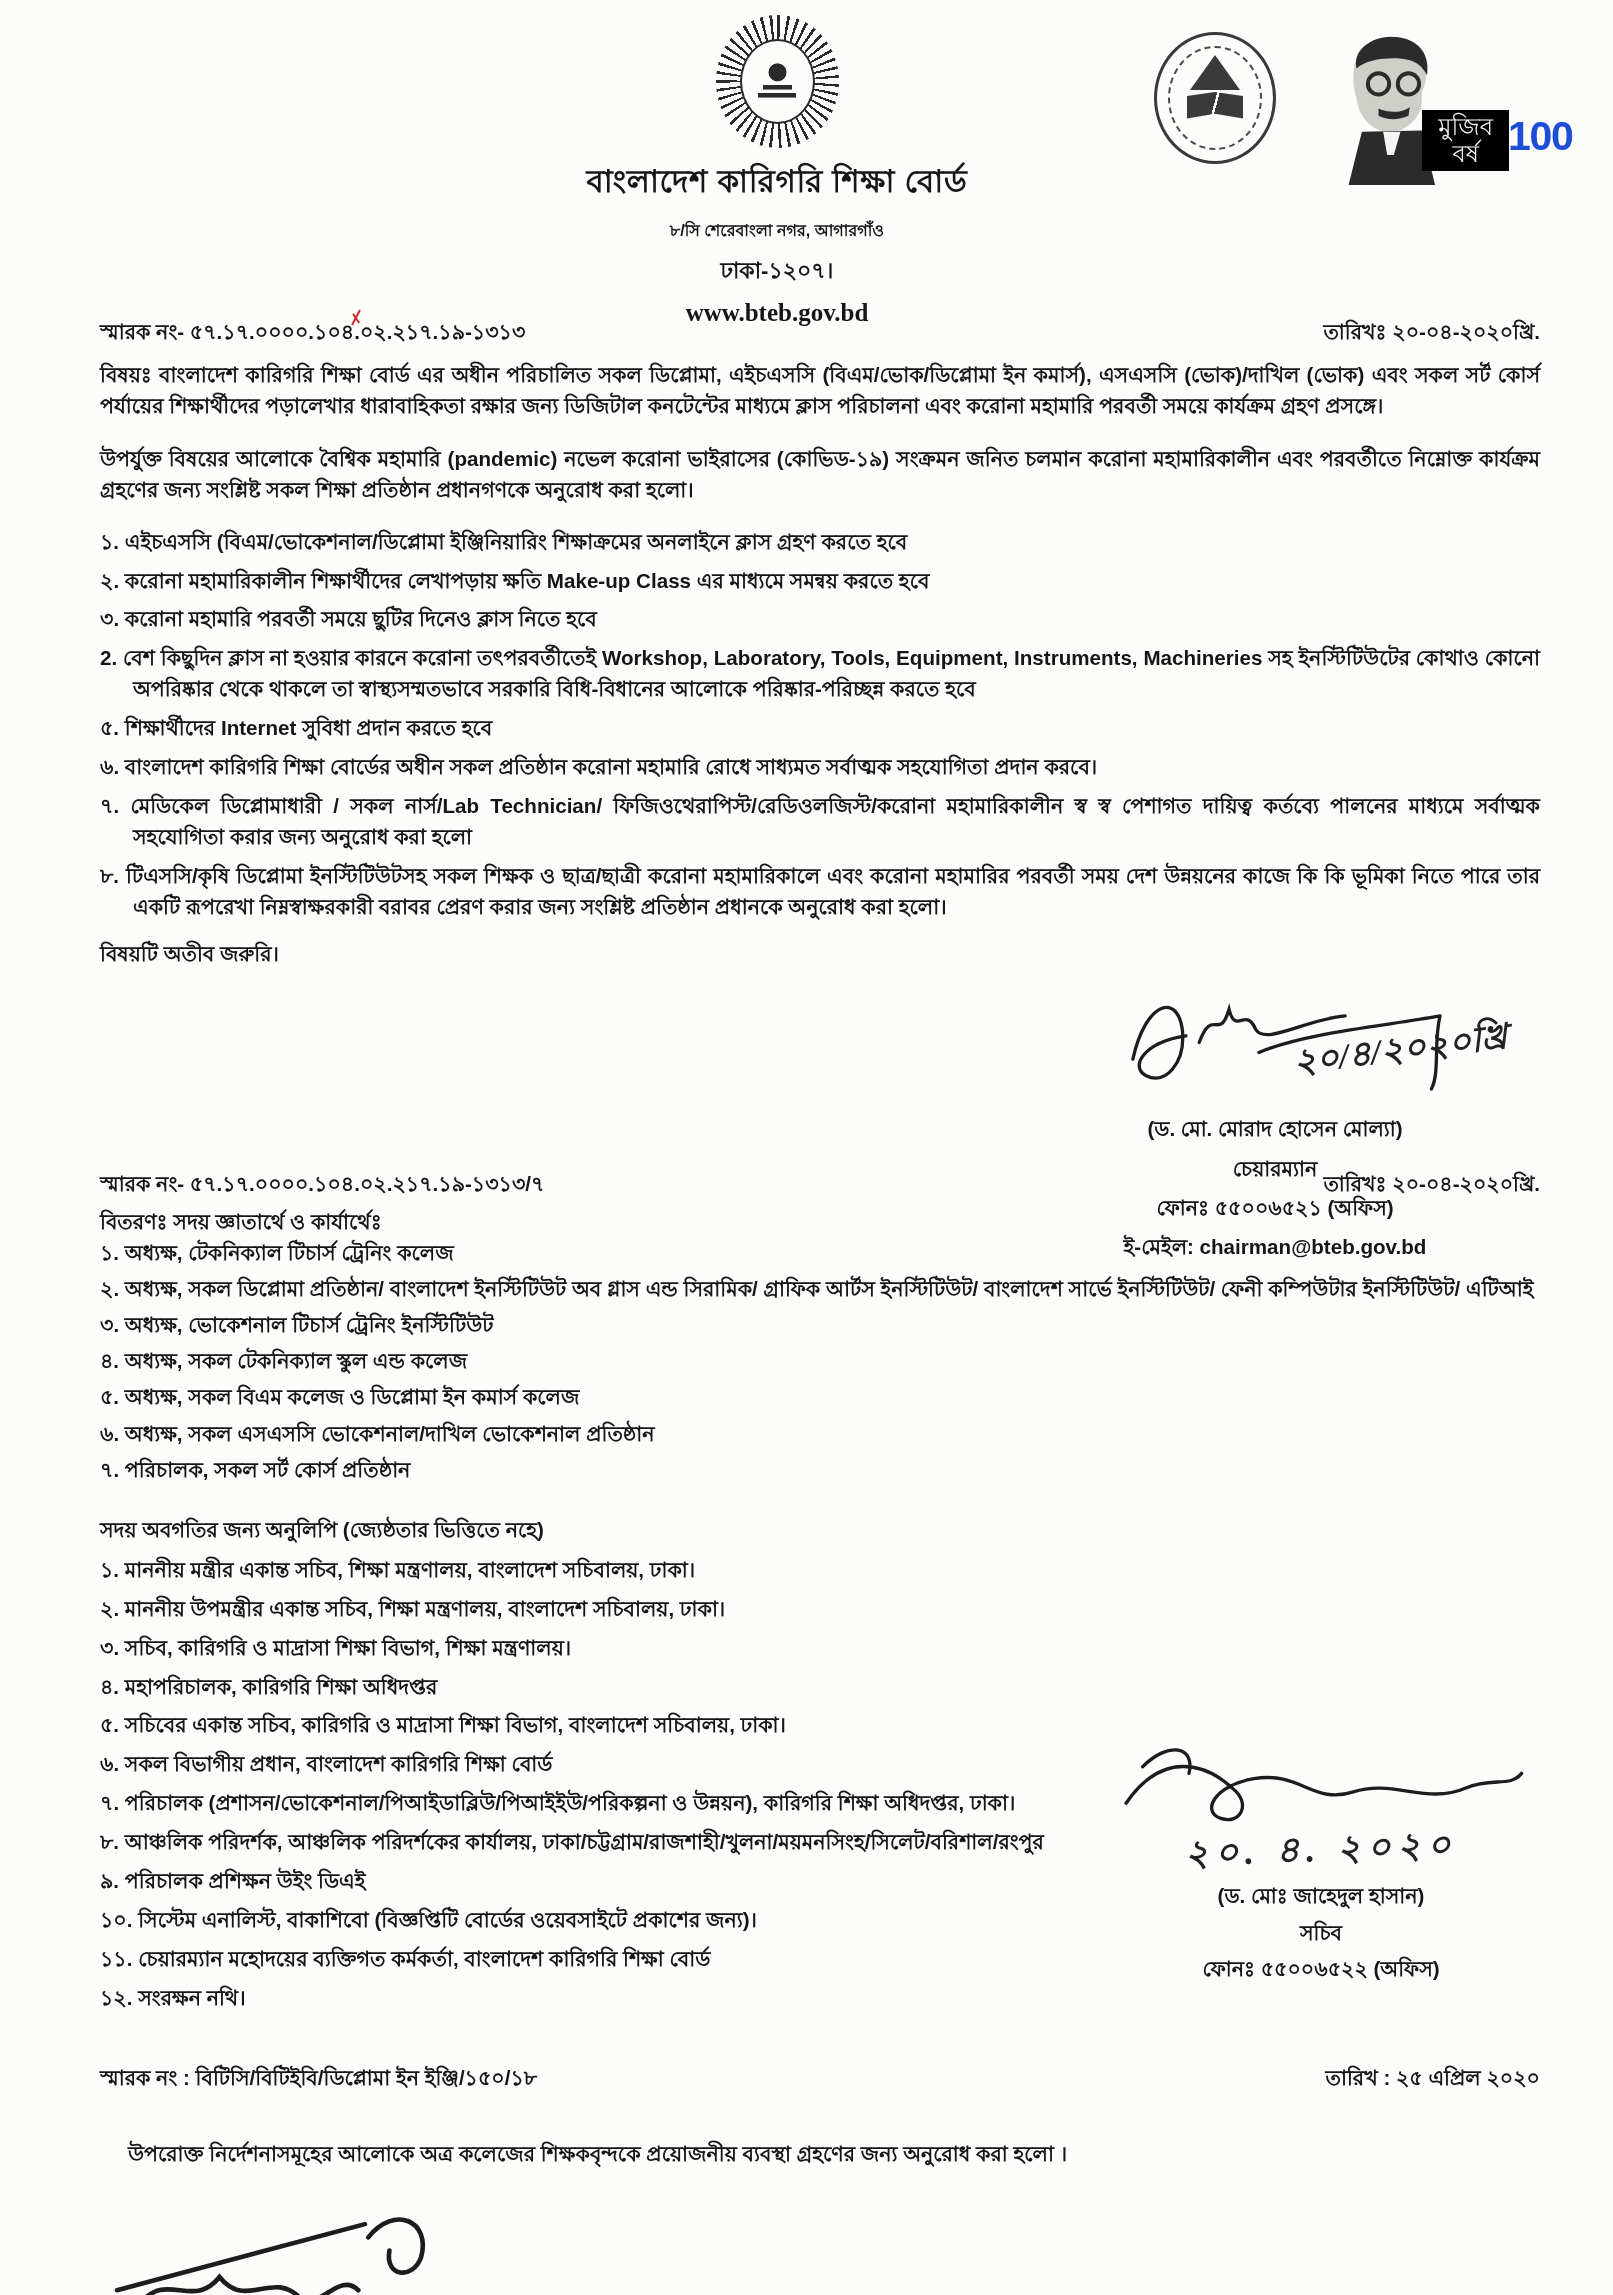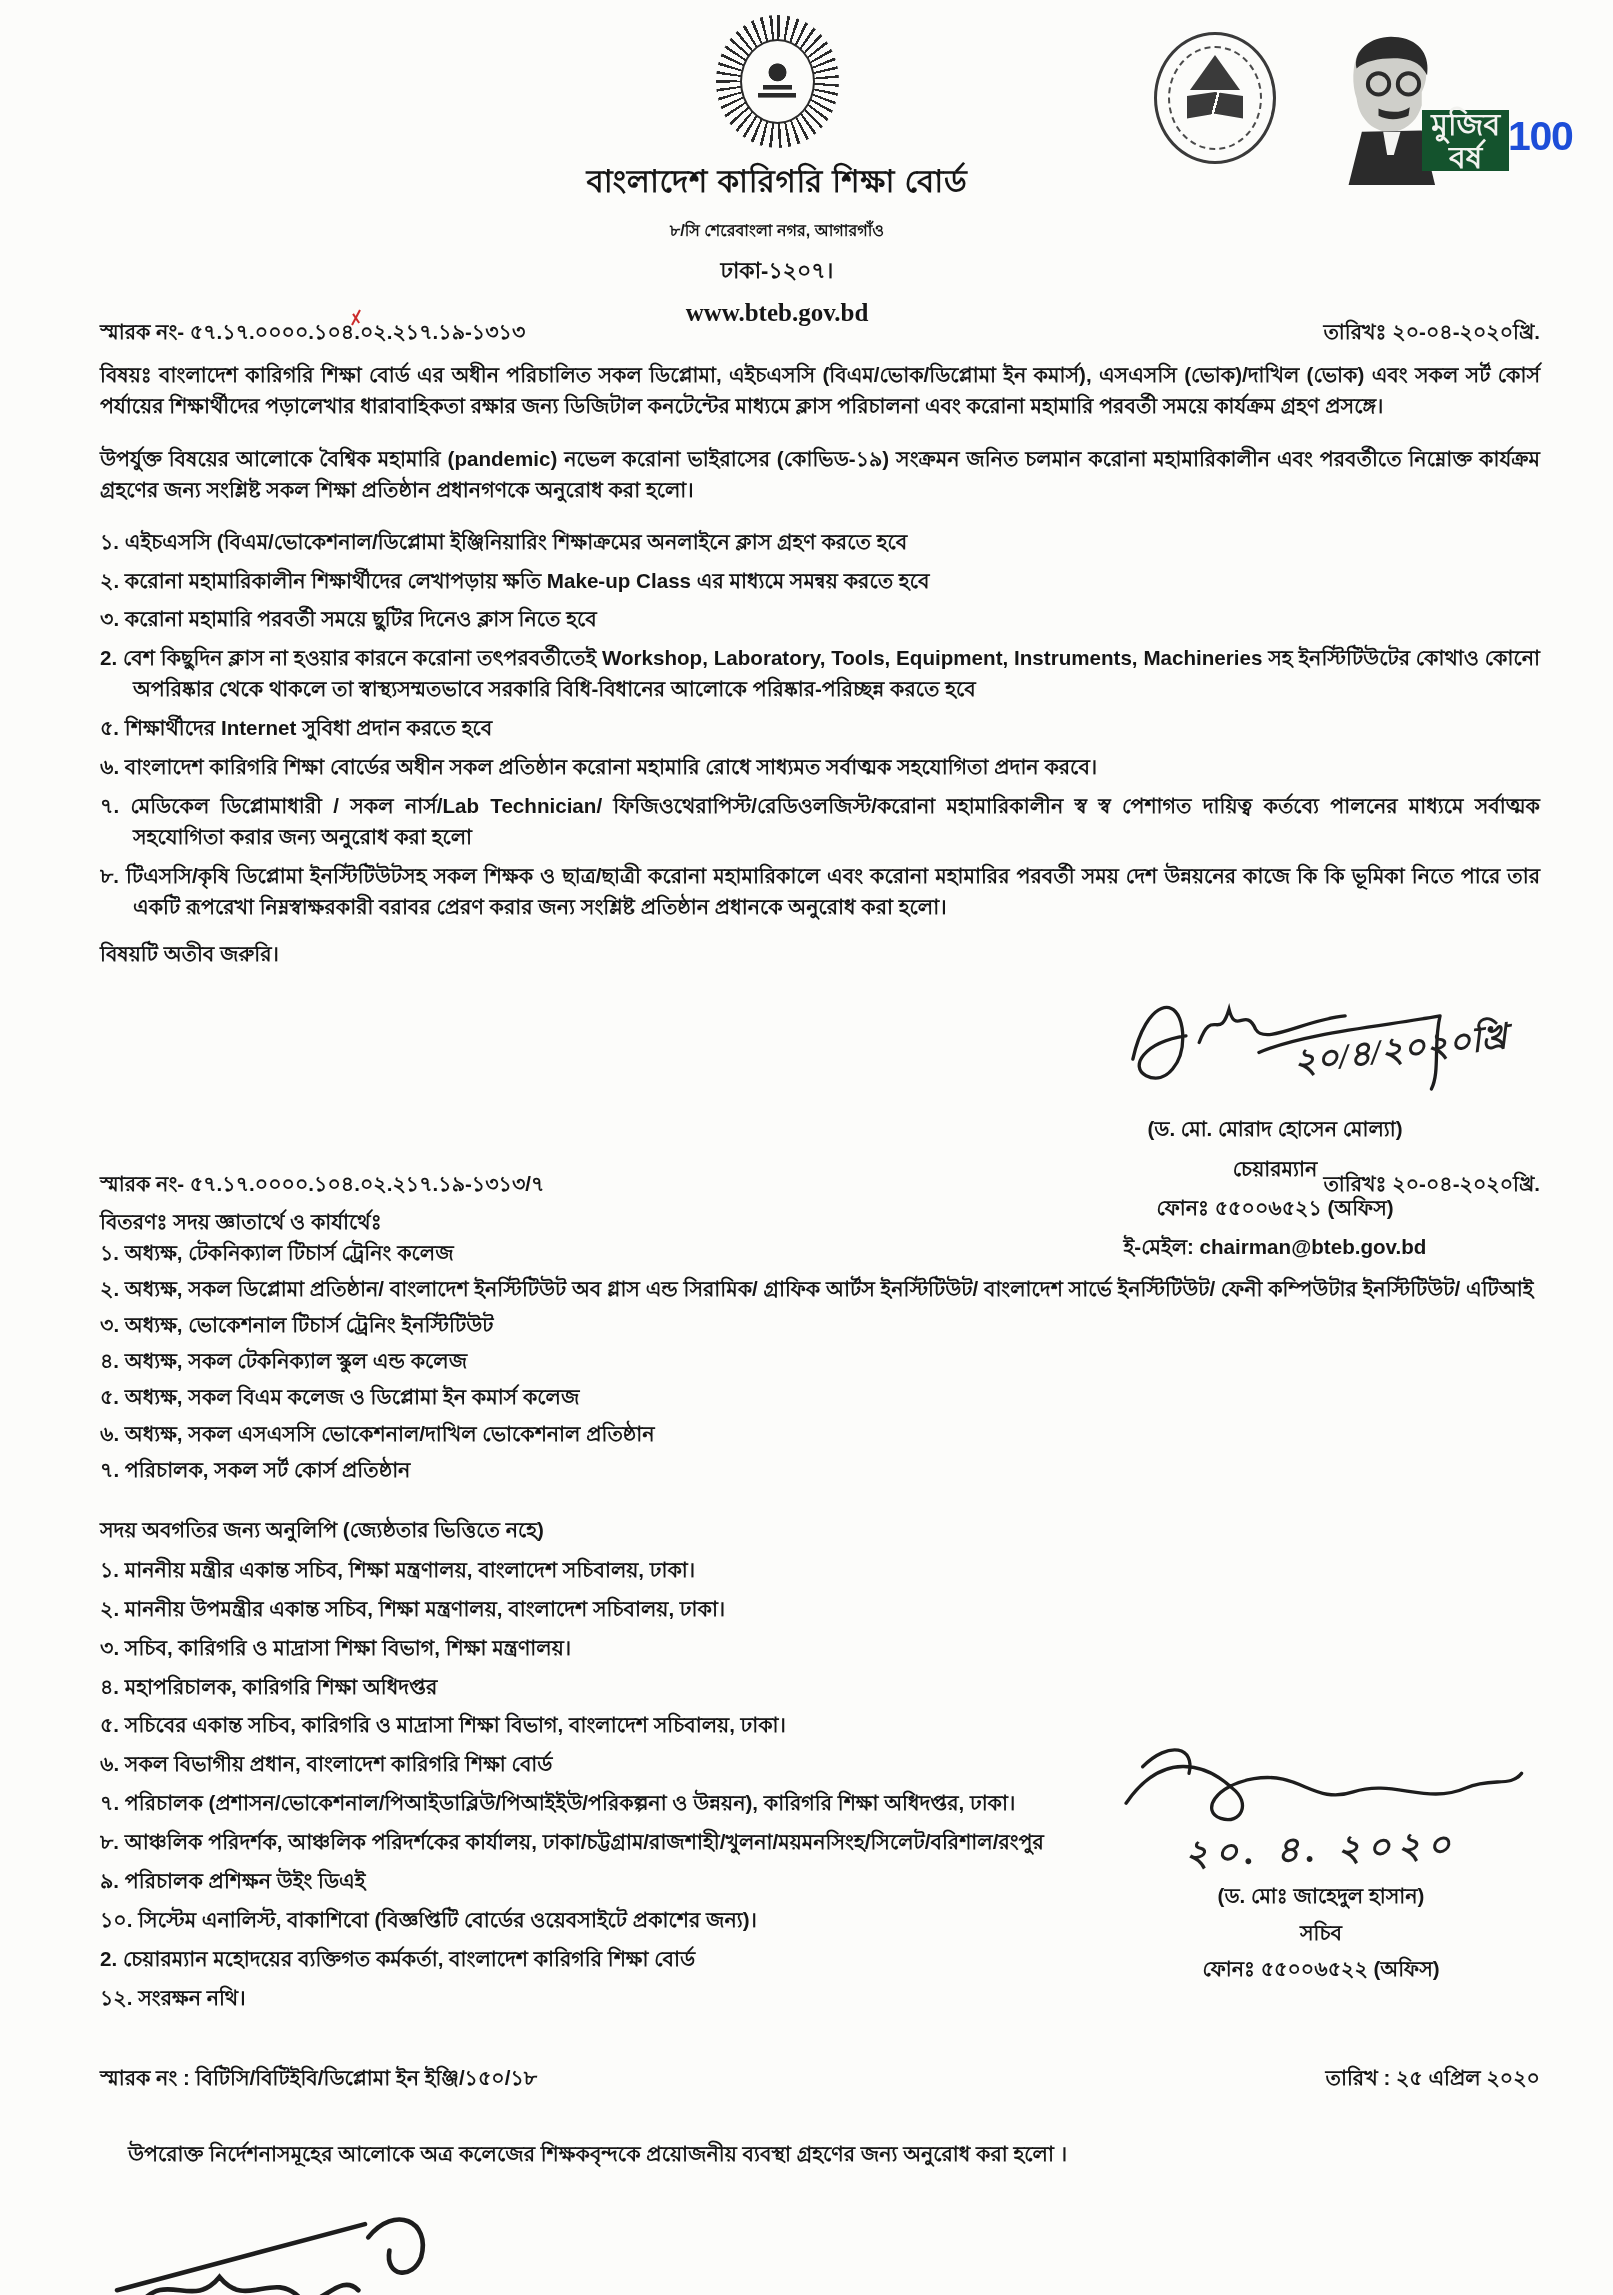--- a/index.html
+++ b/index.html
@@ -55,22 +55,22 @@
   .edu-book {
     position:absolute; left:50%; top:57px; transform:translateX(-50%);
     width:56px; height:26.5px;
     background:linear-gradient(105deg, #3a3a3a 48%, #fcfcfa 48% 52%, #3a3a3a 52%);
     clip-path:polygon(0 15%, 50% 0, 100% 15%, 100% 100%, 50% 82%, 0 100%);
   }
   .mujib-logo { position:relative; width:212px; height:153px; }
   .mujib-portrait { position:absolute; left:0; top:0; }
   .mujib-badge {
     position:absolute; left:100px; top:78px; width:82px; height:56px;
-    background:#14532d; color:#f2f2ef; display:flex; align-items:center; justify-content:center;
-    font-size:30px; font-weight:700; text-align:center; line-height:1.1; padding:2.7px;
+    background:#000000; color:#f2f2ef; display:flex; align-items:center; justify-content:center;
+    font-size:24px; font-weight:400; text-align:center; line-height:1.1; padding:2.7px;
   }
   .mujib-100 {
     position:absolute; left:186px; top:81px; font-size:41px; font-weight:800;
     color:#1d4ed8; letter-spacing:-1.3px;
   }
 
   
   .content { position:absolute; left:100px; right:74px; top:317px; font-size:20.6px; line-height:1.5; }
   .memo-row { display:flex; justify-content:space-between; align-items:flex-start; }
   .memo-no { position:relative; }
@@ -197,21 +197,21 @@
       <div class="copy-item">১. মাননীয় মন্ত্রীর একান্ত সচিব, শিক্ষা মন্ত্রণালয়, বাংলাদেশ সচিবালয়, ঢাকা।</div>
       <div class="copy-item">২. মাননীয় উপমন্ত্রীর একান্ত সচিব, শিক্ষা মন্ত্রণালয়, বাংলাদেশ সচিবালয়, ঢাকা।</div>
       <div class="copy-item">৩. সচিব, কারিগরি ও মাদ্রাসা শিক্ষা বিভাগ, শিক্ষা মন্ত্রণালয়।</div>
       <div class="copy-item">৪. মহাপরিচালক, কারিগরি শিক্ষা অধিদপ্তর</div>
       <div class="copy-item">৫. সচিবের একান্ত সচিব, কারিগরি ও মাদ্রাসা শিক্ষা বিভাগ, বাংলাদেশ সচিবালয়, ঢাকা।</div>
       <div class="copy-item">৬. সকল বিভাগীয় প্রধান, বাংলাদেশ কারিগরি শিক্ষা বোর্ড</div>
       <div class="copy-item">৭. পরিচালক (প্রশাসন/ভোকেশনাল/পিআইডাব্লিউ/পিআইইউ/পরিকল্পনা ও উন্নয়ন), কারিগরি শিক্ষা অধিদপ্তর, ঢাকা।</div>
       <div class="copy-item">৮. আঞ্চলিক পরিদর্শক, আঞ্চলিক পরিদর্শকের কার্যালয়, ঢাকা/চট্টগ্রাম/রাজশাহী/খুলনা/ময়মনসিংহ/সিলেট/বরিশাল/রংপুর</div>
       <div class="copy-item">৯. পরিচালক প্রশিক্ষন উইং ডিএই</div>
       <div class="copy-item">১০. সিস্টেম এনালিস্ট, বাকাশিবো (বিজ্ঞপ্তিটি বোর্ডের ওয়েবসাইটে প্রকাশের জন্য)।</div>
-      <div class="copy-item">2. চেয়ারম্যান মহোদয়ের ব্যক্তিগত কর্মকর্তা, বাংলাদেশ কারিগরি শিক্ষা বোর্ড</div>
+      <div class="copy-item">১১. চেয়ারম্যান মহোদয়ের ব্যক্তিগত কর্মকর্তা, বাংলাদেশ কারিগরি শিক্ষা বোর্ড</div>
       <div class="copy-item">১২. সংরক্ষন নথি।</div>
 
       <div class="sign-block sign-secretary">
         <svg class="sig-svg" width="411" height="106" viewBox="0 0 620 160">
           <path d="M15,115 C70,35 135,55 175,92 C205,115 188,148 158,138 C128,128 148,88 208,78 C278,66 298,118 358,98 C418,78 468,118 528,92 C568,75 595,92 612,70" fill="none" stroke="#1d1d1d" stroke-width="5" stroke-linecap="round"></path>
           <path d="M40,60 C80,20 120,30 110,70" fill="none" stroke="#1d1d1d" stroke-width="5" stroke-linecap="round"></path>
         </svg>
         <div class="hand-date sec-date">২০. ৪. ২০২০</div>
         <div class="sign-line">(ড. মোঃ জাহেদুল হাসান)</div>
         <div class="sign-line">সচিব</div>

